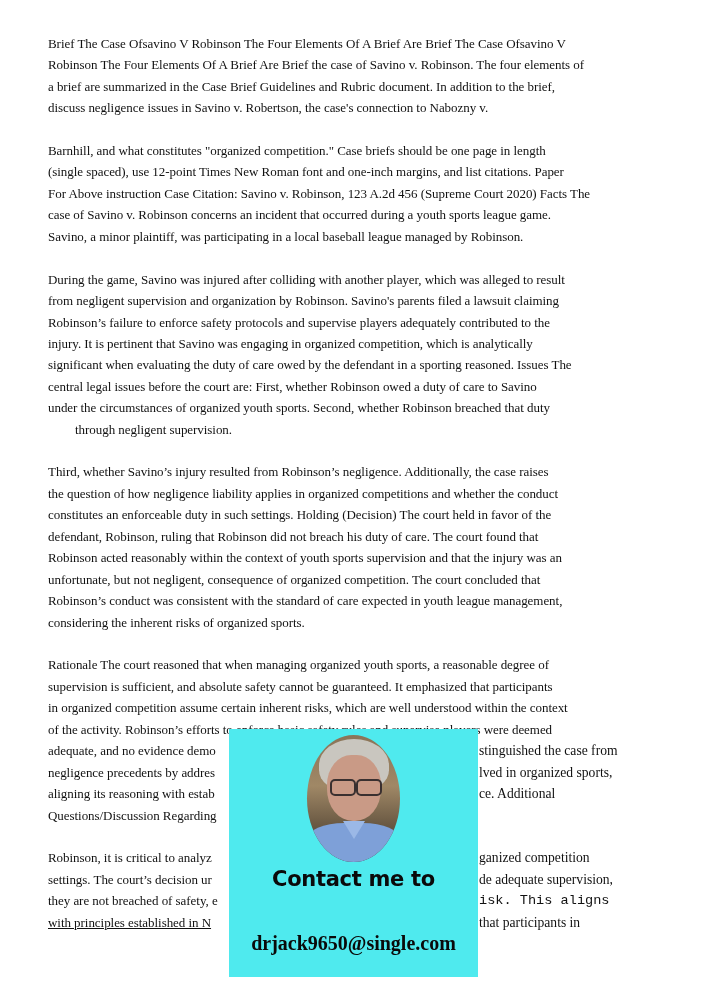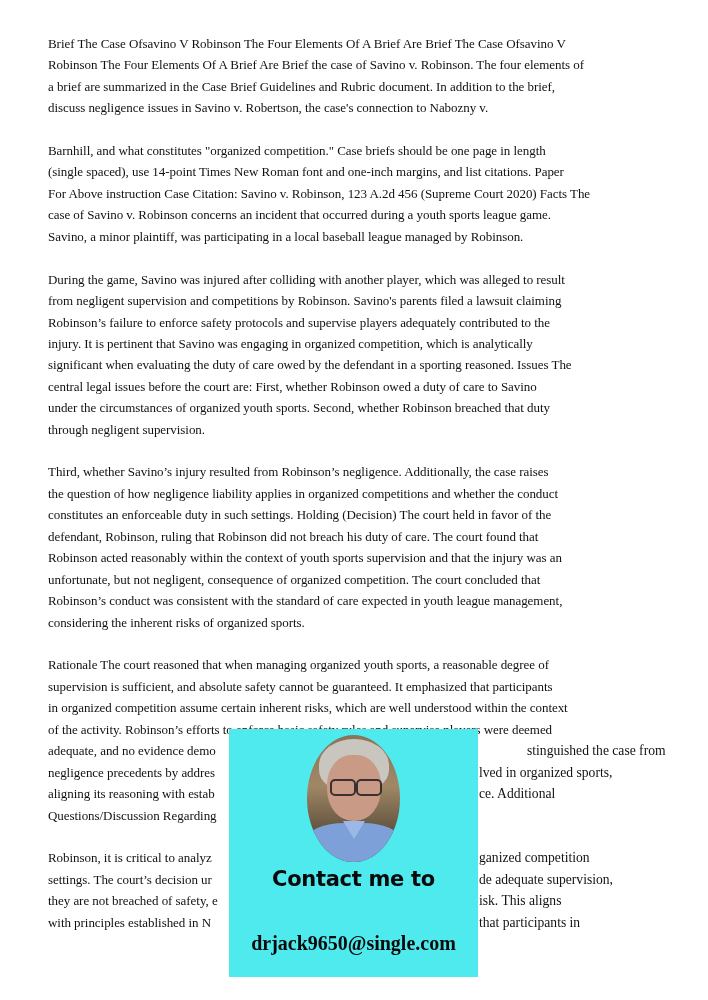--- a/index.html
+++ b/index.html
@@ -26,61 +26,61 @@
 </head>
 <body>
 
 <div class="page">
   <div id="lines">
       <div class="line" style="top: 36px;">Brief The Case Ofsavino V Robinson The Four Elements Of A Brief Are Brief The Case Ofsavino V</div>
       <div class="line" style="top: 57px;">Robinson The Four Elements Of A Brief Are Brief the case of Savino v. Robinson. The four elements of</div>
       <div class="line" style="top: 79px;">a brief are summarized in the Case Brief Guidelines and Rubric document. In addition to the brief,</div>
       <div class="line" style="top: 100px;">discuss negligence issues in Savino v. Robertson, the case's connection to Nabozny v.</div>
       <div class="line" style="top: 143px;">Barnhill, and what constitutes "organized competition." Case briefs should be one page in length</div>
-      <div class="line" style="top: 164px;">(single spaced), use 14-point Times New Roman font and one-inch margins, and list citations. Paper</div>
+      <div class="line" style="top: 164px;">(single spaced), use 12-point Times New Roman font and one-inch margins, and list citations. Paper</div>
       <div class="line" style="top: 186px;">For Above instruction Case Citation: Savino v. Robinson, 123 A.2d 456 (Supreme Court 2020) Facts The</div>
       <div class="line" style="top: 207px;">case of Savino v. Robinson concerns an incident that occurred during a youth sports league game.</div>
       <div class="line" style="top: 229px;">Savino, a minor plaintiff, was participating in a local baseball league managed by Robinson.</div>
       <div class="line" style="top: 272px;">During the game, Savino was injured after colliding with another player, which was alleged to result</div>
-      <div class="line" style="top: 293px;">from negligent supervision and competitions by Robinson. Savino's parents filed a lawsuit claiming</div>
+      <div class="line" style="top: 293px;">from negligent supervision and organization by Robinson. Savino's parents filed a lawsuit claiming</div>
       <div class="line" style="top: 315px;">Robinson’s failure to enforce safety protocols and supervise players adequately contributed to the</div>
       <div class="line" style="top: 336px;">injury. It is pertinent that Savino was engaging in organized competition, which is analytically</div>
       <div class="line" style="top: 357px;">significant when evaluating the duty of care owed by the defendant in a sporting reasoned. Issues The</div>
       <div class="line" style="top: 379px;">central legal issues before the court are: First, whether Robinson owed a duty of care to Savino</div>
       <div class="line" style="top: 400px;">under the circumstances of organized youth sports. Second, whether Robinson breached that duty</div>
-      <div class="line" style="top: 422px;">through negligent supervision.</div>
+      <div class="line" style="top: 422px; margin-left: 27px;">through negligent supervision.</div>
       <div class="line" style="top: 464px;">Third, whether Savino’s injury resulted from Robinson’s negligence. Additionally, the case raises</div>
       <div class="line" style="top: 486px;">the question of how negligence liability applies in organized competitions and whether the conduct</div>
       <div class="line" style="top: 507px;">constitutes an enforceable duty in such settings. Holding (Decision) The court held in favor of the</div>
       <div class="line" style="top: 529px;">defendant, Robinson, ruling that Robinson did not breach his duty of care. The court found that</div>
       <div class="line" style="top: 550px;">Robinson acted reasonably within the context of youth sports supervision and that the injury was an</div>
       <div class="line" style="top: 572px;">unfortunate, but not negligent, consequence of organized competition. The court concluded that</div>
       <div class="line" style="top: 593px;">Robinson’s conduct was consistent with the standard of care expected in youth league management,</div>
       <div class="line" style="top: 615px;">considering the inherent risks of organized sports.</div>
       <div class="line" style="top: 657px;">Rationale The court reasoned that when managing organized youth sports, a reasonable degree of</div>
       <div class="line" style="top: 679px;">supervision is sufficient, and absolute safety cannot be guaranteed. It emphasized that participants</div>
       <div class="line" style="top: 700px; text-align: right;">in organized competition assume certain inherent risks, which are well understood within the context</div>
       <div class="line" style="top: 722px;">of the activity. Robinson’s efforts to enforce basic safety rules and supervise players were deemed</div>
     </div>
   <div id="occluded">
       <div class="line" style="top: 743px;">adequate, and no evidence demo</div>
-      <div class="frag-r" style="top: 743px; padding-left: 48px;">stinguished the case from</div>
+      <div class="frag-r" style="top: 743px;">stinguished the case from</div>
       <div class="line" style="top: 765px;">negligence precedents by addres</div>
       <div class="frag-r" style="top: 765px;">lved in organized sports,</div>
       <div class="line" style="top: 786px;">aligning its reasoning with estab</div>
       <div class="frag-r" style="top: 786px;">ce. Additional</div>
       <div class="line" style="top: 808px;">Questions/Discussion Regarding</div>
       <div class="frag-r" style="top: 808px;"></div>
       <div class="line" style="top: 850px;">Robinson, it is critical to analyz</div>
       <div class="frag-r" style="top: 850px;">ganized competition</div>
       <div class="line" style="top: 872px;">settings. The court’s decision ur</div>
       <div class="frag-r" style="top: 872px;">de adequate supervision,</div>
       <div class="line" style="top: 893px;">they are not breached of safety, e</div>
-      <div class="frag-r" style="top: 893px;">isk. This aligns</div>
-      <div class="line" style="top: 915px;">with principles established in N</div>
+      <div class="frag-r" style="top: 893px; font-family: Liberation Mono, monospace;">isk. This aligns</div>
+      <div class="line" style="top: 915px; text-decoration: underline;">with principles established in N</div>
       <div class="frag-r" style="top: 915px;">that participants in</div>
     </div>
 
   <div class="overlay">
     <div class="photo">
       <div class="shirt"></div>
       <div class="collar"></div>
       <div class="hair"></div>
       <div class="face"></div>
       <div class="glasses-l"></div>

